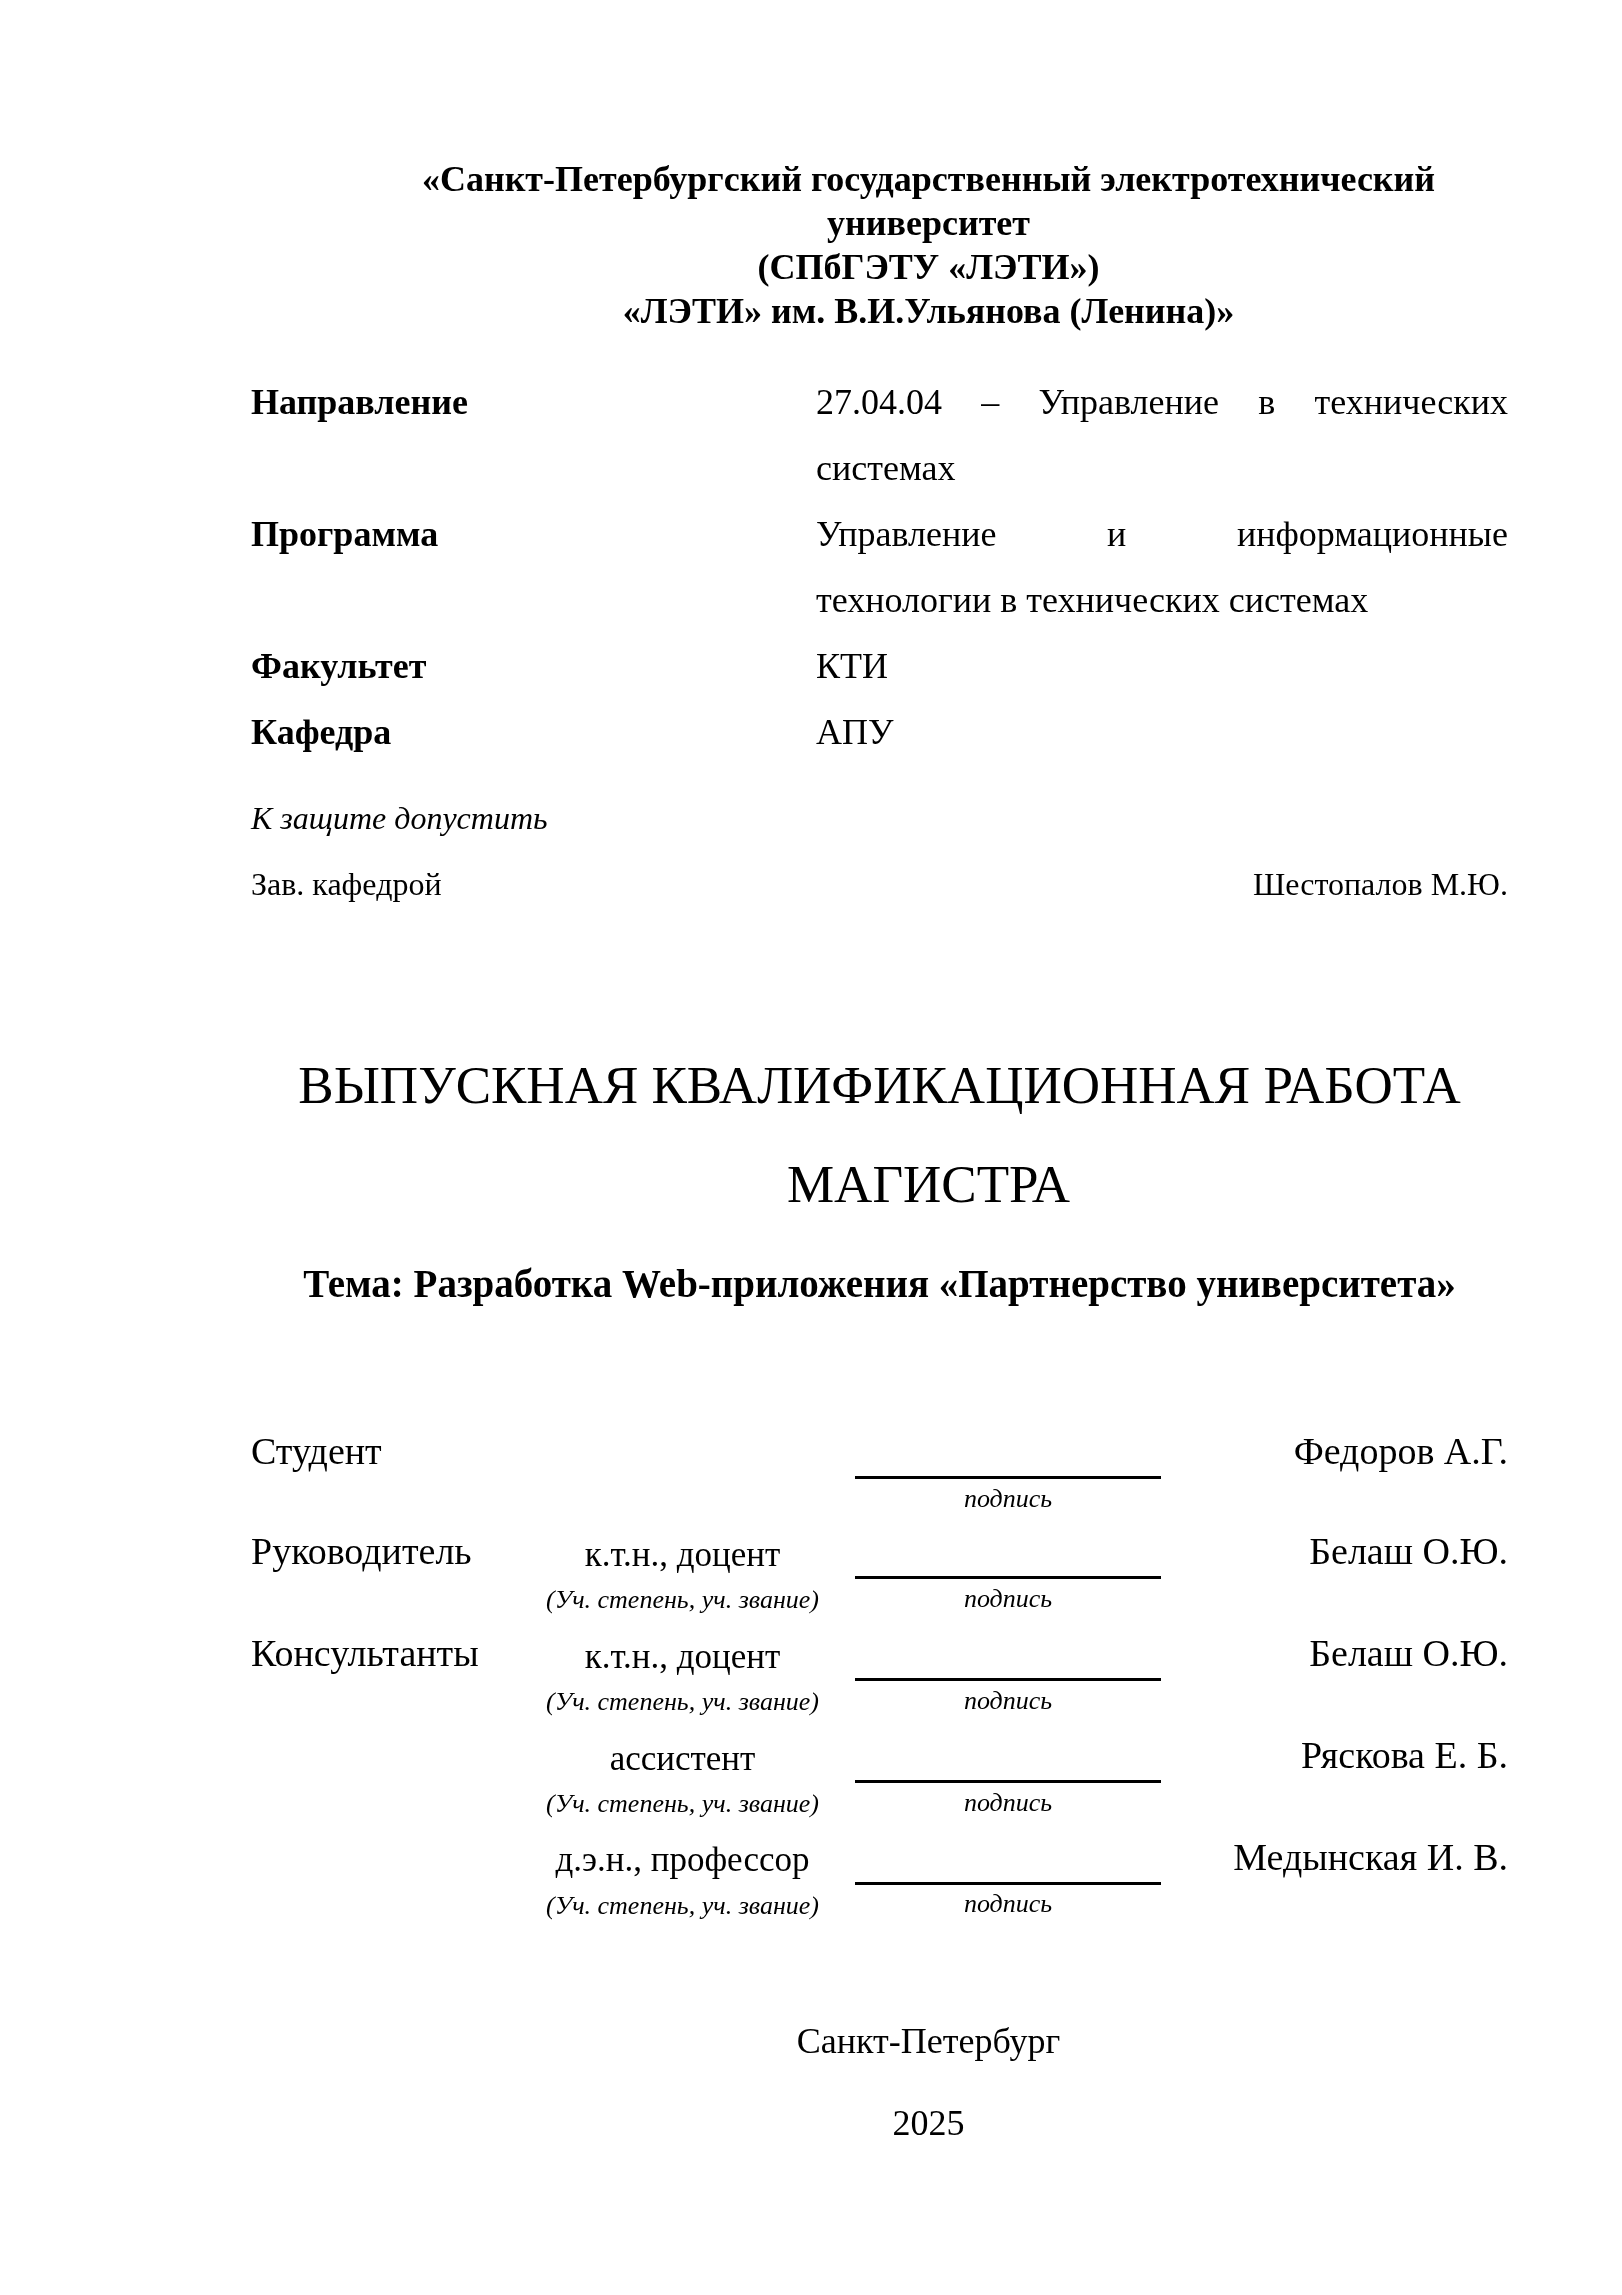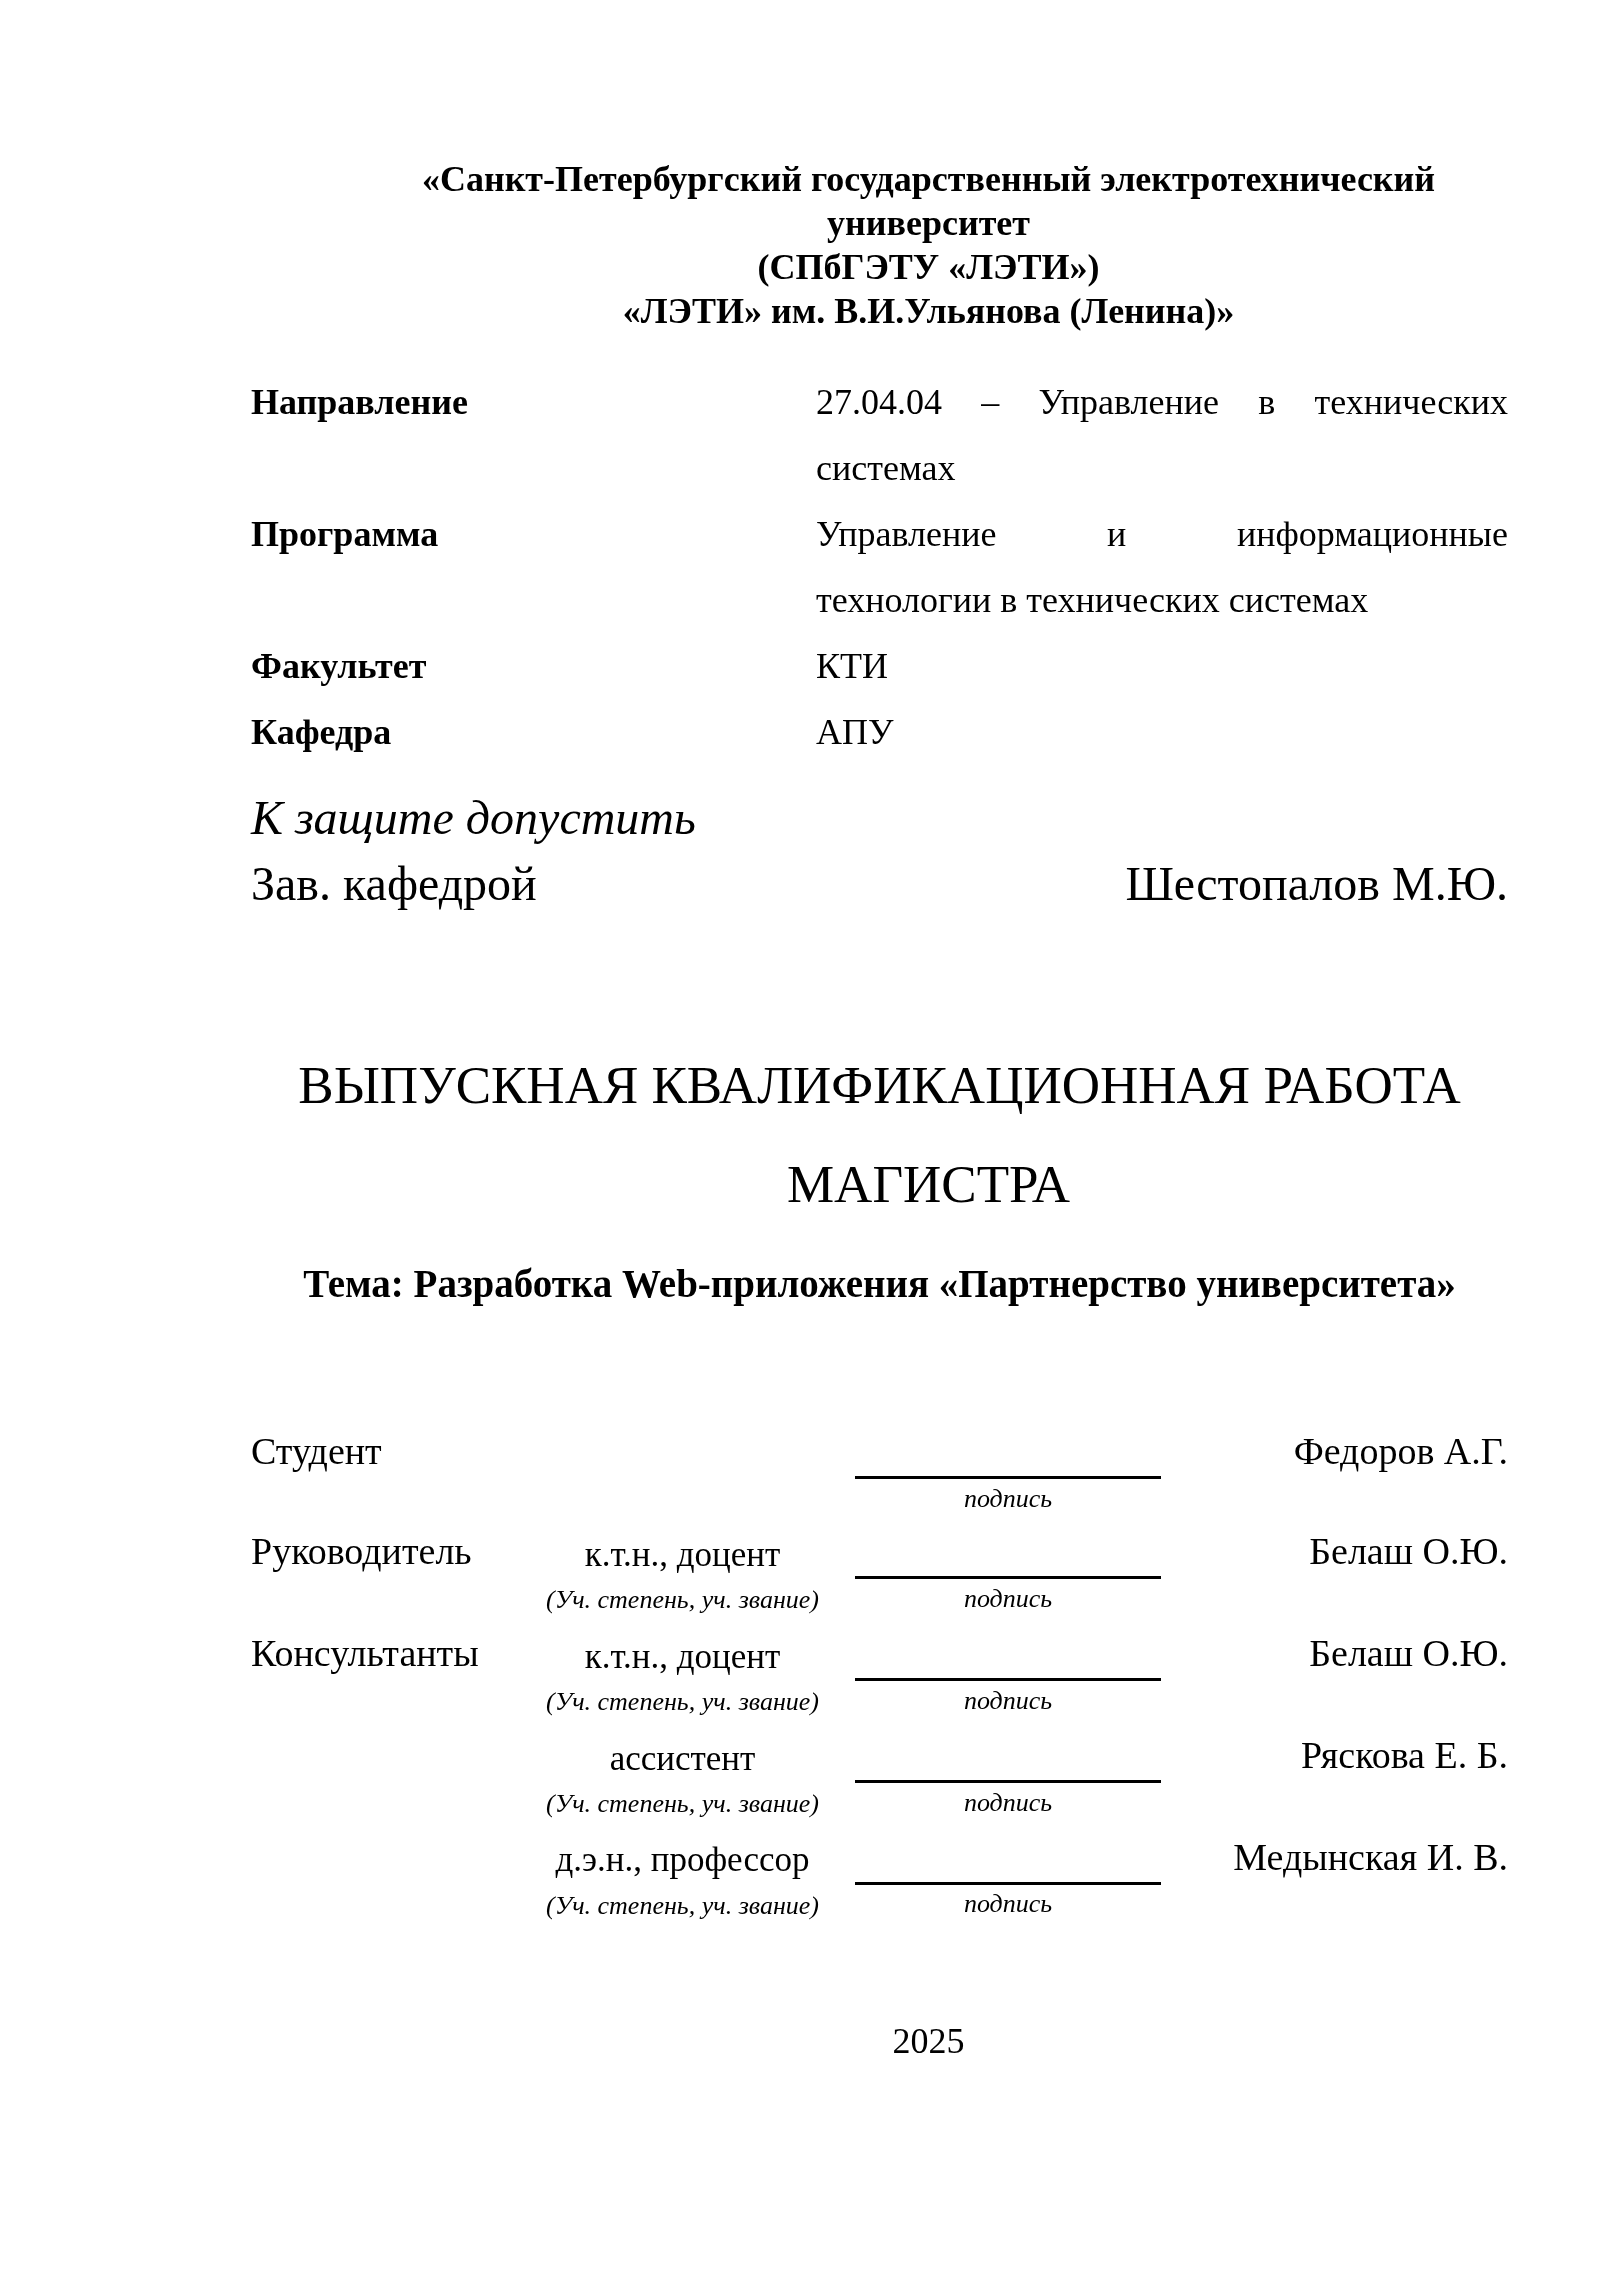--- a/index.html
+++ b/index.html
@@ -44,21 +44,21 @@
   }
   .field-value { flex: 1; }
   .value-line.fill {
     text-align: justify;
     text-align-last: justify;
   }
 
   
   .admission {
     margin-top: 20.4px;
-    font-size: 48px;
+    font-size: 32px;
     line-height: 66px;
   }
   .admission-note { font-style: italic; }
   .admission-row {
     display: flex;
     justify-content: space-between;
   }
 
   
   .main-title {
@@ -258,17 +258,18 @@
       <div class="sig-line-wrap">
         <div class="sig-line"></div>
         <div class="sig-note">подпись</div>
       </div>
       <div class="sig-name">Медынская И. В.</div>
     </div>
 
   </div>
 
   <div class="footer">
+    <div>Санкт-Петербург</div>
     <div>2025</div>
   </div>
 
 </div>
 
 
 </body></html>

